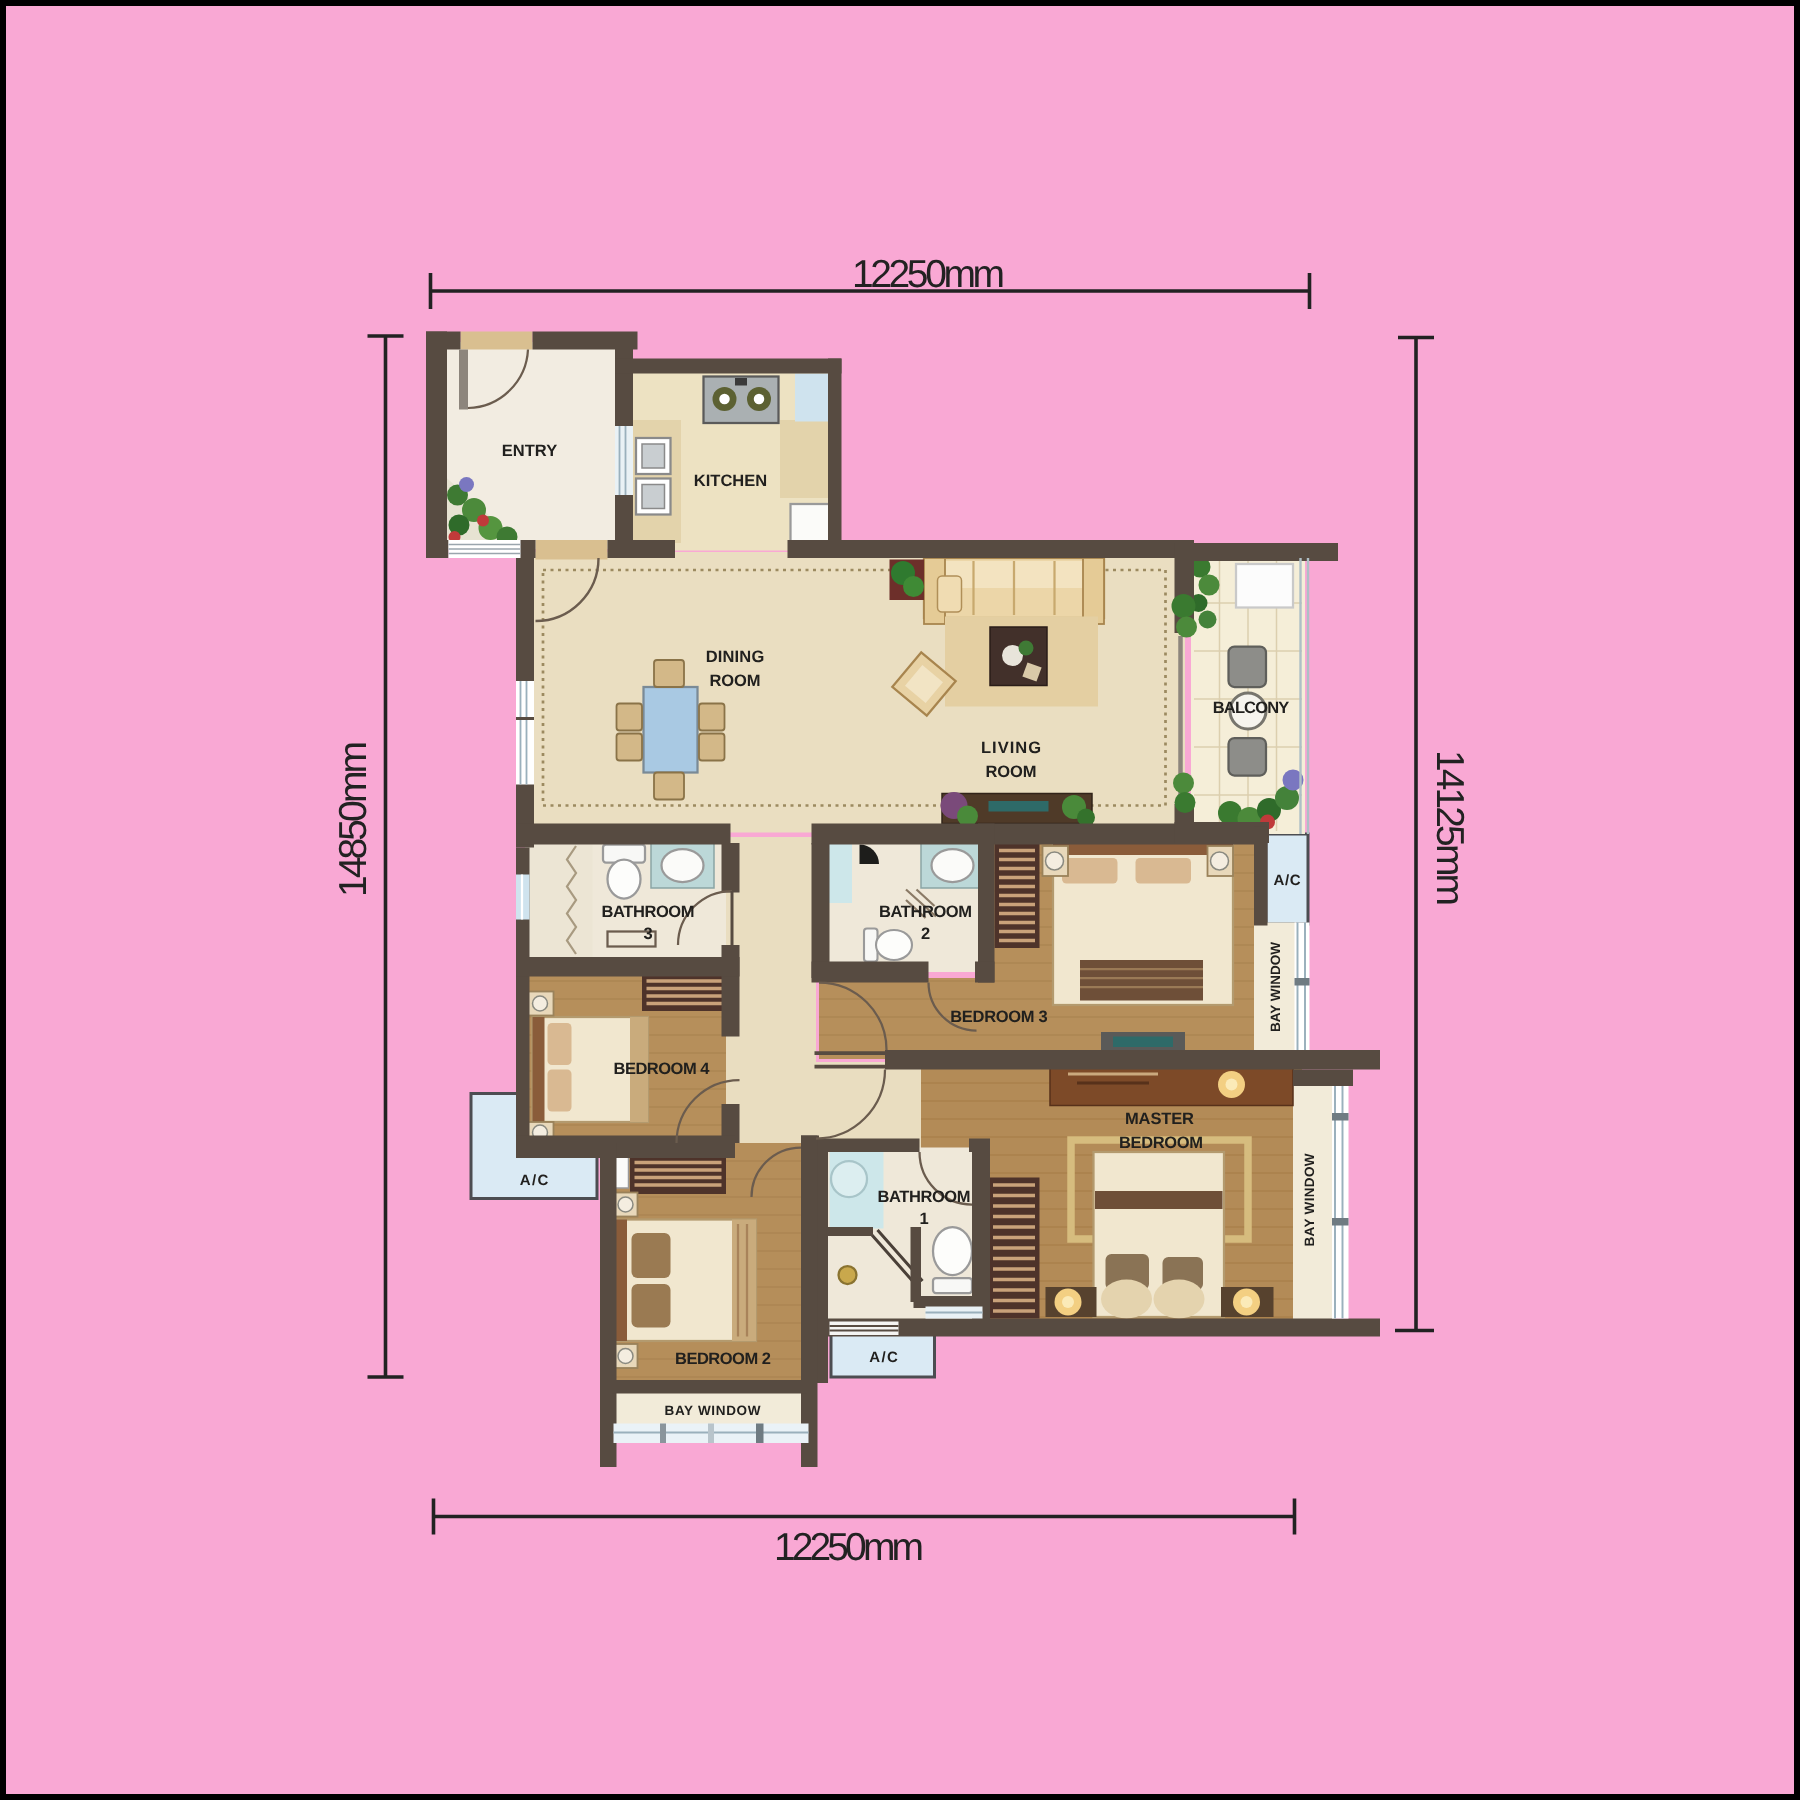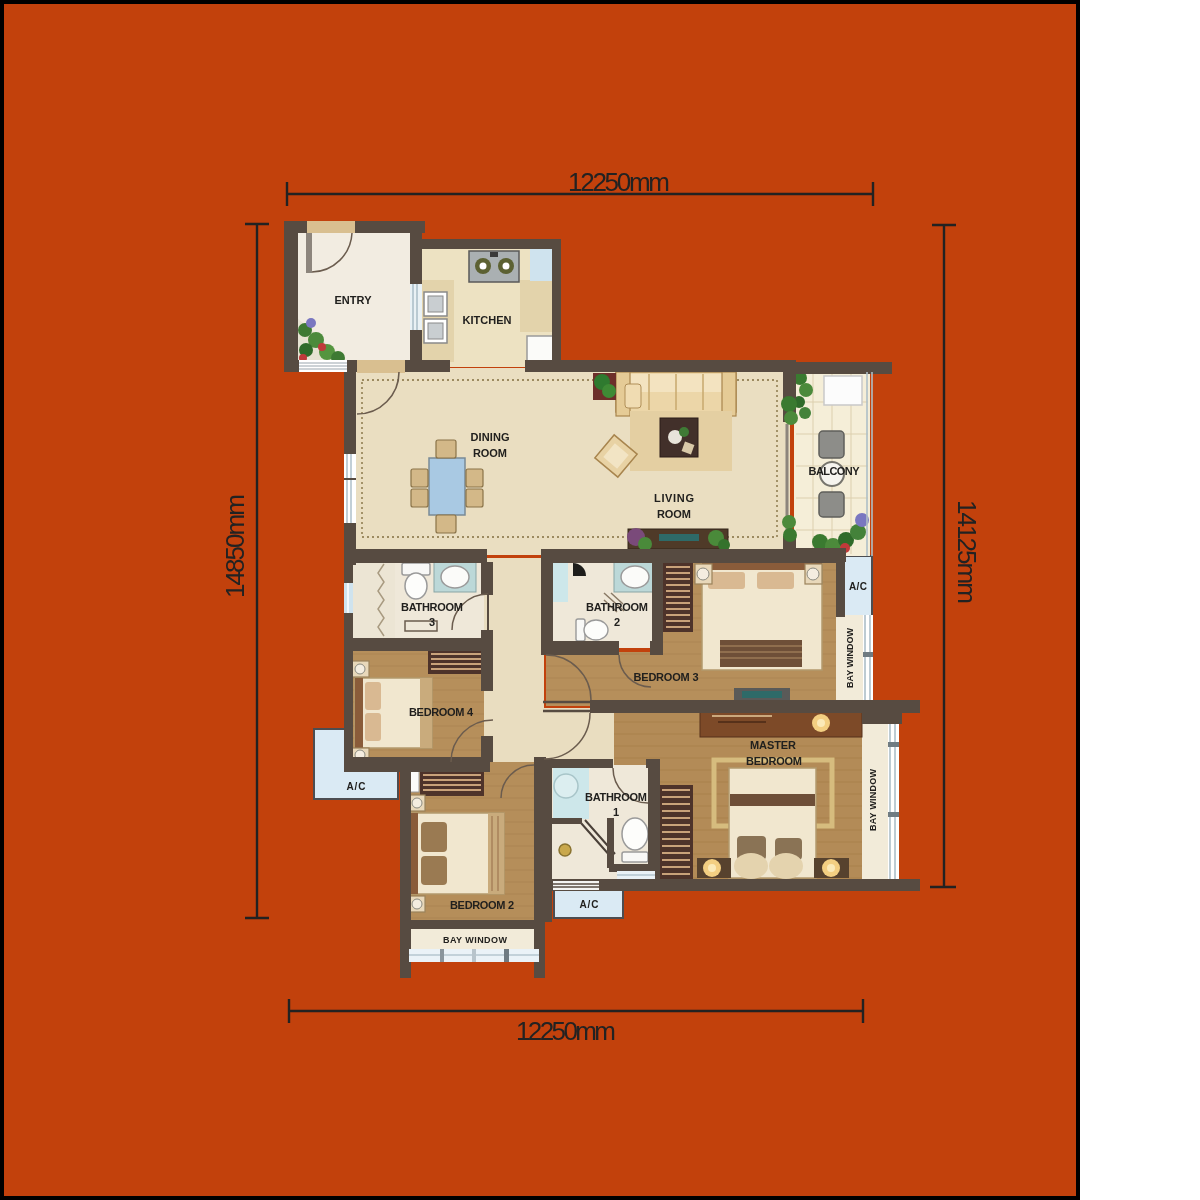--- a/index.html
+++ b/index.html
@@ -1,16 +1,16 @@
 <!DOCTYPE html>
 <html><head>
 <meta charset="utf-8">
 <style>
 html,body{margin:0;padding:0;background:#fff;}
-#frame{width:1080px;height:1200px;position:relative;box-sizing:border-box;border:4px solid #000;background:#c2410c;padding-left:20px;}
+#frame{width:1200px;height:1200px;position:relative;box-sizing:border-box;border:4px solid #000;background:#f9a8d4;padding-left:20px;}
 svg{position:absolute;left:0;top:0;}
 text{font-family:"Liberation Sans",sans-serif;}
 .rl{font-weight:bold;fill:#21201e;}
 .dim{fill:#222;font-size:26px;}
 </style>
 </head>
 <body>
 
 <div id="frame">
 <svg width="1192" height="1192" viewBox="4 4 1192 1192">

